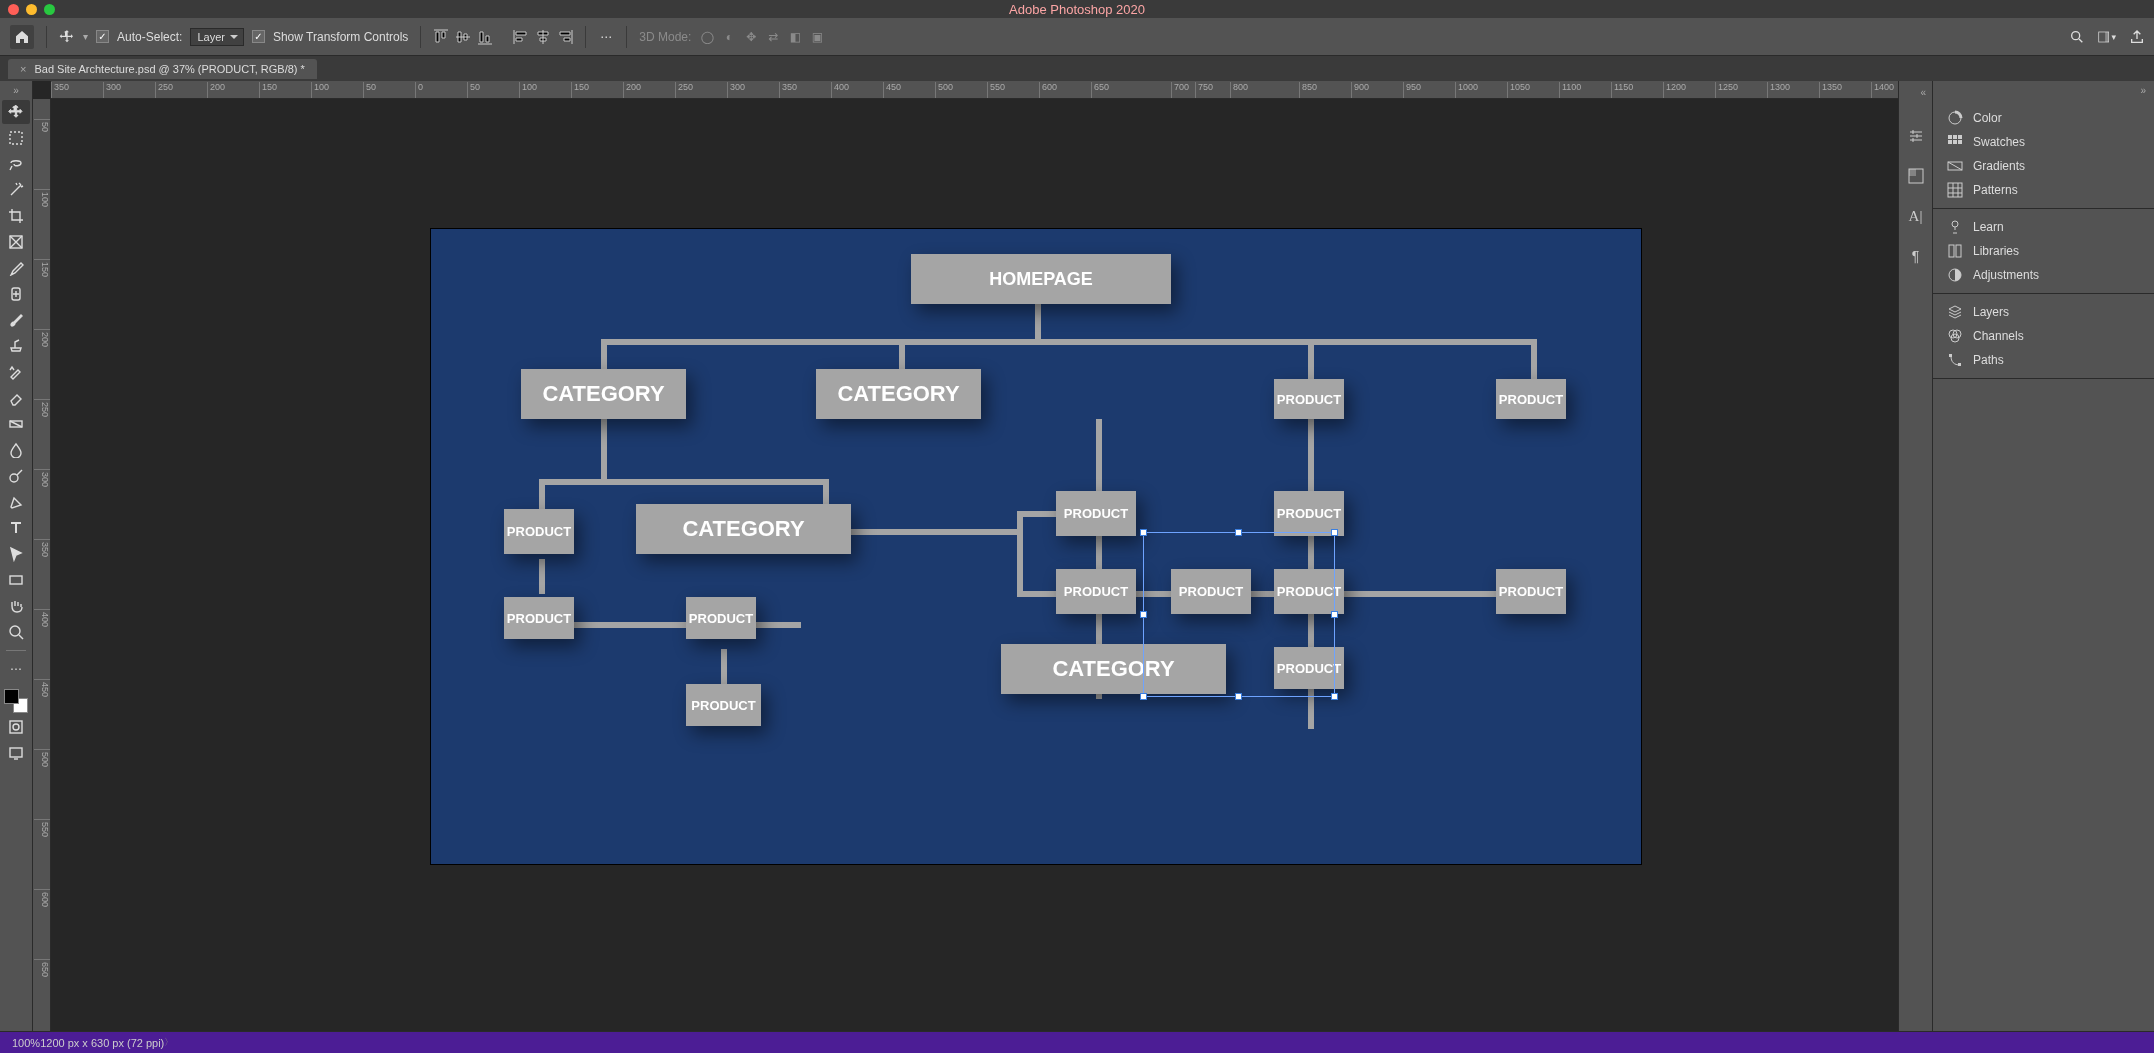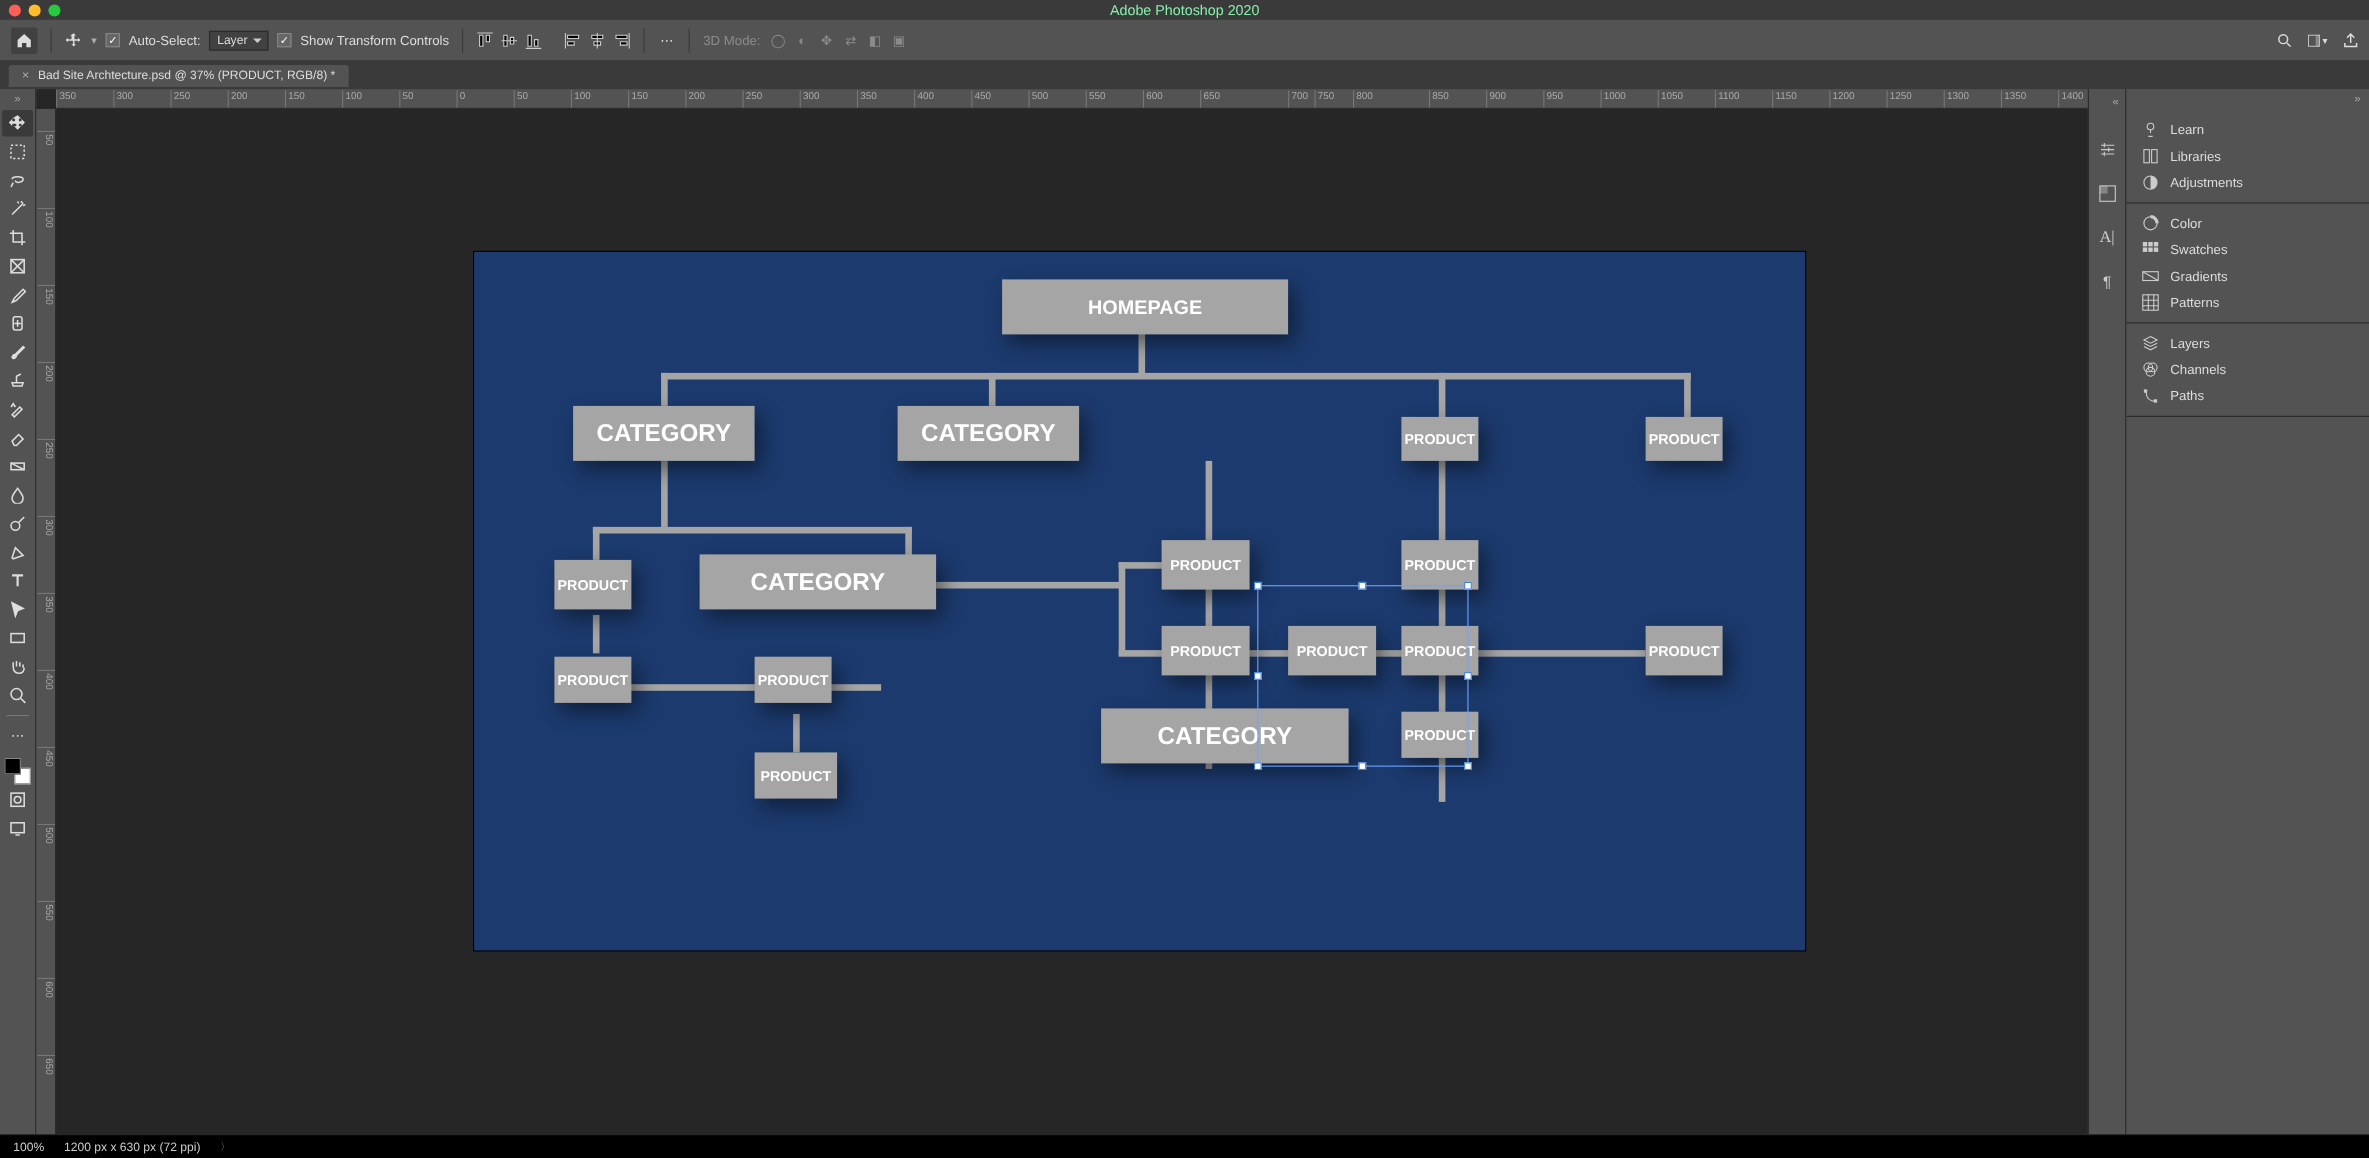--- a/index.html
+++ b/index.html
@@ -3,21 +3,21 @@
 <meta charset="utf-8">
 <style>
 * { box-sizing: border-box; margin: 0; padding: 0; font-family: -apple-system, "Helvetica Neue", Arial, sans-serif; }
 body { background: #535353; width: 2154px; height: 1053px; overflow: hidden; color: #ccc; font-size: 12px; user-select: none; }
 
 
 .titlebar { height: 18px; background: #3a3a3a; display: flex; align-items: center; padding: 0 8px; position: relative; }
 .traffic { display: flex; gap: 7px; }
 .dot { width: 11px; height: 11px; border-radius: 50%; }
 .dot.r { background: #ff5f57; } .dot.y { background: #febc2e; } .dot.g { background: #28c840; }
-.titlebar .title { position: absolute; left: 50%; transform: translateX(-50%); font-size: 13px; color: #86efac; }
+.titlebar .title { position: absolute; left: 50%; transform: translateX(-50%); font-size: 13px; color: #fca5a5; }
 
 .optionsbar { height: 38px; background: #535353; border-bottom: 1px solid #2a2a2a; display: flex; align-items: center; padding: 0 10px; gap: 8px; font-size: 12px; color: #ddd; }
 .optionsbar .homebtn { width: 24px; height: 24px; background: #414141; display: flex; align-items: center; justify-content: center; border-radius: 2px; }
 .optionsbar .ico, .rightbar .ico { width: 16px; height: 16px; display: inline-flex; align-items: center; justify-content: center; }
 .chk { width: 13px; height: 13px; border: 1px solid #888; background: #666; display: inline-flex; align-items: center; justify-content: center; font-size: 10px; color: #fff; }
 .sel { background: #414141; border: 1px solid #2a2a2a; padding: 2px 18px 2px 6px; font-size: 11px; position: relative; }
 .sel::after { content: ""; position: absolute; right: 5px; top: 50%; margin-top: -2px; border: 4px solid transparent; border-top-color: #ccc; }
 .sep { width: 1px; height: 22px; background: #3a3a3a; margin: 0 4px; }
 .optgrp { display: flex; gap: 6px; align-items: center; }
 .disabled { opacity: .4; }
@@ -52,21 +52,21 @@
 .selbox { position: absolute; border: 1px solid #6ea3ff; }
 .handle { position: absolute; width: 7px; height: 7px; background: #fff; border: 1px solid #3b7fe0; }
 
 .rightstrip { width: 34px; background: #535353; border-left: 1px solid #2a2a2a; display: flex; flex-direction: column; align-items: center; padding-top: 26px; gap: 20px; }
 .rightstrip .ri { width: 20px; height: 20px; display: flex; align-items: center; justify-content: center; color:#ccc; font-size:14px;}
 .rightpanels { width: 222px; background: #535353; border-left: 1px solid #2a2a2a; display:flex; flex-direction:column;}
 .pgroup { border-bottom: 1px solid #2a2a2a; padding: 6px 0; }
 .prow { display: flex; align-items: center; gap: 10px; padding: 4px 14px; font-size: 12px; color: #ddd; }
 .prow svg, .prow .pic { width: 16px; height: 16px; }
 
-.statusbar { height: 22px; background: #000000; border-top: 1px solid #2a2a2a; display: flex; align-items: center; gap: 18px; padding: 0 12px; font-size: 11px; color: #ccc; }
+.statusbar { height: 22px; background: #4c1d95; border-top: 1px solid #2a2a2a; display: flex; align-items: center; padding: 0 12px; font-size: 11px; color: #ccc; }
 
 
 .topright { position:absolute; right:8px; top:20px; height:34px; display:flex; align-items:center; gap:12px; }
 .topright .ti { width:18px; height:18px; color:#ddd; display:flex; align-items:center; justify-content:center;}
 </style>
 </head>
 <body>
 
 <div class="titlebar">
   <div class="traffic">
@@ -440,43 +440,20 @@
       </div>
     <div class="ri" style="font-family:serif;font-size:15px">A|</div>
     <div class="ri">¶</div>
   </div>
 
   <div class="rightpanels">
     <div style="font-size:10px;color:#aaa;text-align:right;padding:4px 8px">»</div>
     <div class="pgroup">
       <div class="prow">
           <svg viewBox="0 0 16 16">
-            <circle cx="8" cy="5" r="3" stroke="#ccc" fill="none"></circle>
-            <path d="M8 8v3M6 14h4" stroke="#ccc"></path>
-          </svg>
-          <span>Learn</span>
-        </div>
-      <div class="prow">
-          <svg viewBox="0 0 16 16">
-            <rect x="2" y="2" width="5" height="12" stroke="#ccc" fill="none"></rect>
-            <rect x="9" y="2" width="5" height="12" stroke="#ccc" fill="none"></rect>
-          </svg>
-          <span>Libraries</span>
-        </div>
-      <div class="prow">
-          <svg viewBox="0 0 16 16">
-            <circle cx="8" cy="8" r="6" stroke="#ccc" fill="none"></circle>
-            <path d="M8 2a6 6 0 010 12z" fill="#ccc"></path>
-          </svg>
-          <span>Adjustments</span>
-        </div>
-    </div>
-    <div class="pgroup">
-      <div class="prow">
-          <svg viewBox="0 0 16 16">
             <circle cx="8" cy="8" r="6" stroke="#ccc" fill="none"></circle>
             <path d="M8 2a6 6 0 016 6" stroke="#ccc" fill="none" stroke-width="3"></path>
           </svg>
           <span>Color</span>
         </div>
       <div class="prow">
           <svg viewBox="0 0 16 16">
             <rect x="1" y="1" width="4" height="4" fill="#ccc"></rect>
             <rect x="6" y="1" width="4" height="4" fill="#ccc"></rect>
             <rect x="11" y="1" width="4" height="4" fill="#ccc"></rect>
@@ -497,20 +474,43 @@
           <svg viewBox="0 0 16 16">
             <rect x="1" y="1" width="14" height="14" stroke="#ccc" fill="none"></rect>
             <path d="M1 6h14M1 11h14M6 1v14M11 1v14" stroke="#ccc"></path>
           </svg>
           <span>Patterns</span>
         </div>
     </div>
     <div class="pgroup">
       <div class="prow">
           <svg viewBox="0 0 16 16">
+            <circle cx="8" cy="5" r="3" stroke="#ccc" fill="none"></circle>
+            <path d="M8 8v3M6 14h4" stroke="#ccc"></path>
+          </svg>
+          <span>Learn</span>
+        </div>
+      <div class="prow">
+          <svg viewBox="0 0 16 16">
+            <rect x="2" y="2" width="5" height="12" stroke="#ccc" fill="none"></rect>
+            <rect x="9" y="2" width="5" height="12" stroke="#ccc" fill="none"></rect>
+          </svg>
+          <span>Libraries</span>
+        </div>
+      <div class="prow">
+          <svg viewBox="0 0 16 16">
+            <circle cx="8" cy="8" r="6" stroke="#ccc" fill="none"></circle>
+            <path d="M8 2a6 6 0 010 12z" fill="#ccc"></path>
+          </svg>
+          <span>Adjustments</span>
+        </div>
+    </div>
+    <div class="pgroup">
+      <div class="prow">
+          <svg viewBox="0 0 16 16">
             <path d="M8 2l6 3-6 3-6-3zM2 8l6 3 6-3M2 11l6 3 6-3" stroke="#ccc" fill="none"></path>
           </svg>
           <span>Layers</span>
         </div>
       <div class="prow">
           <svg viewBox="0 0 16 16">
             <circle cx="6" cy="6" r="4" stroke="#ccc" fill="none"></circle>
             <circle cx="10" cy="6" r="4" stroke="#ccc" fill="none"></circle>
             <circle cx="8" cy="10" r="4" stroke="#ccc" fill="none"></circle>
           </svg>

